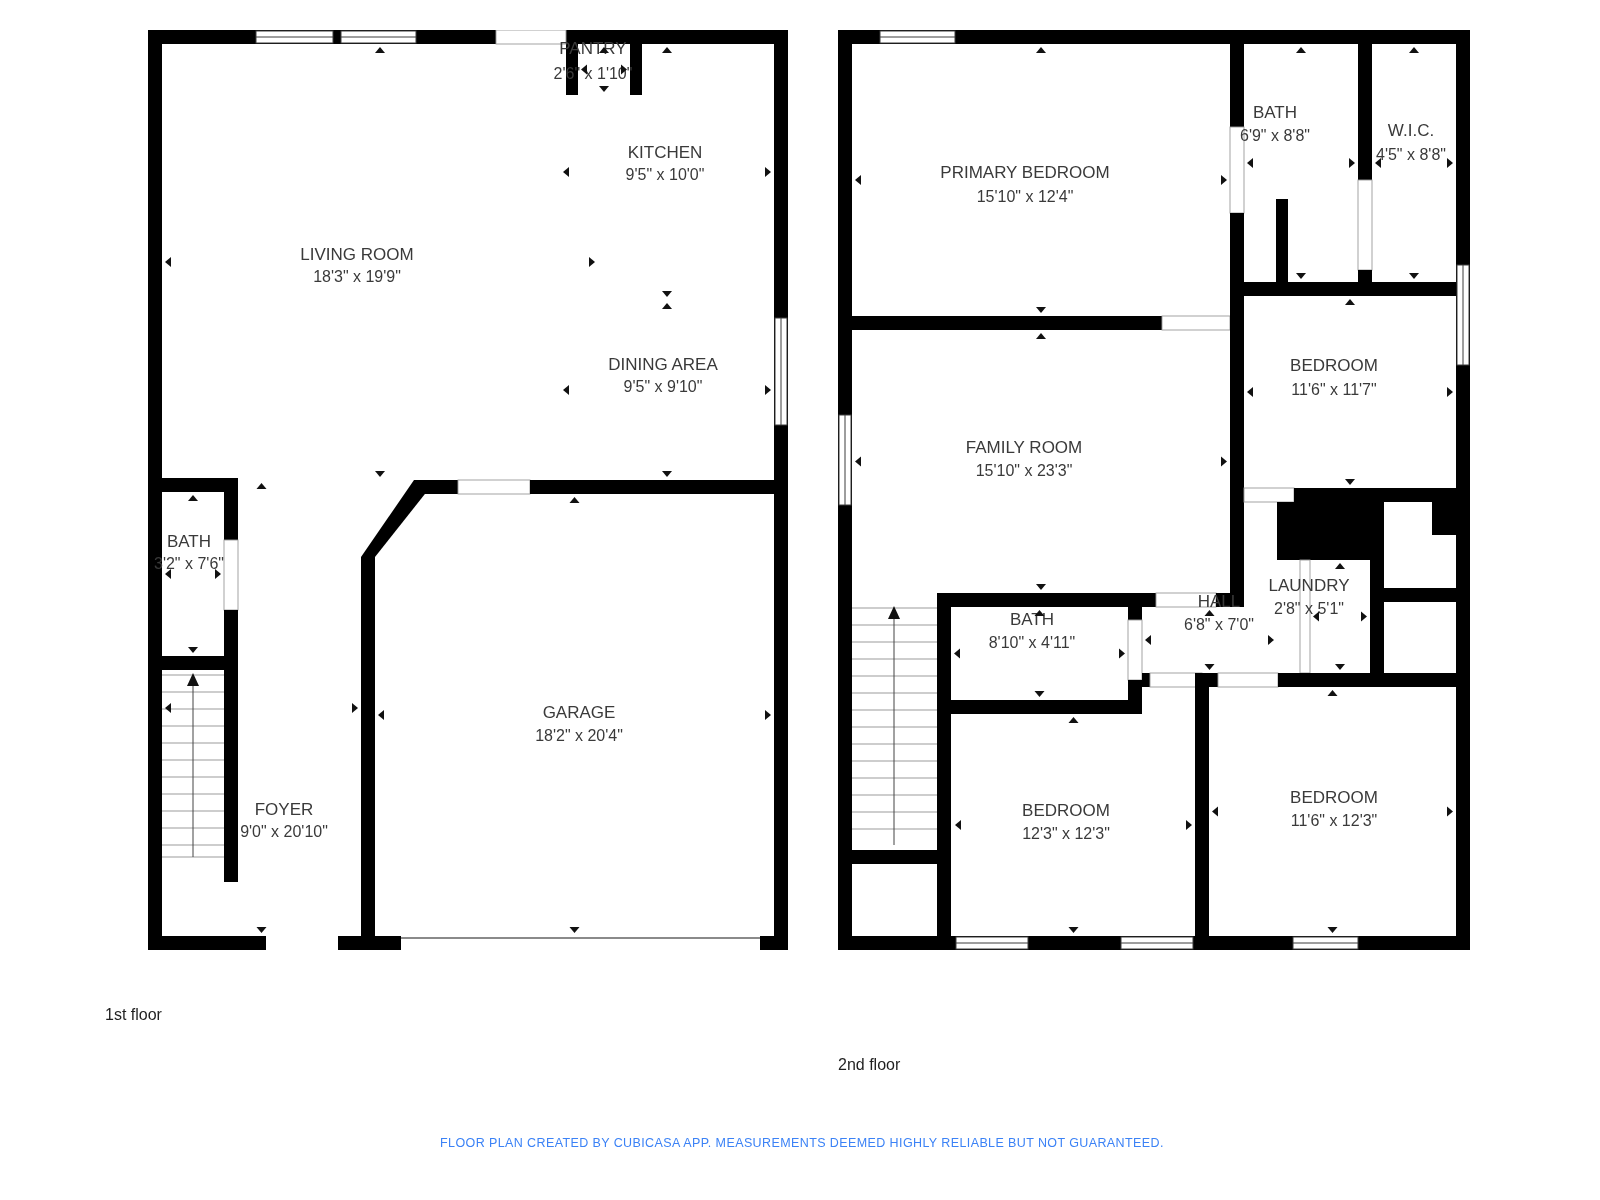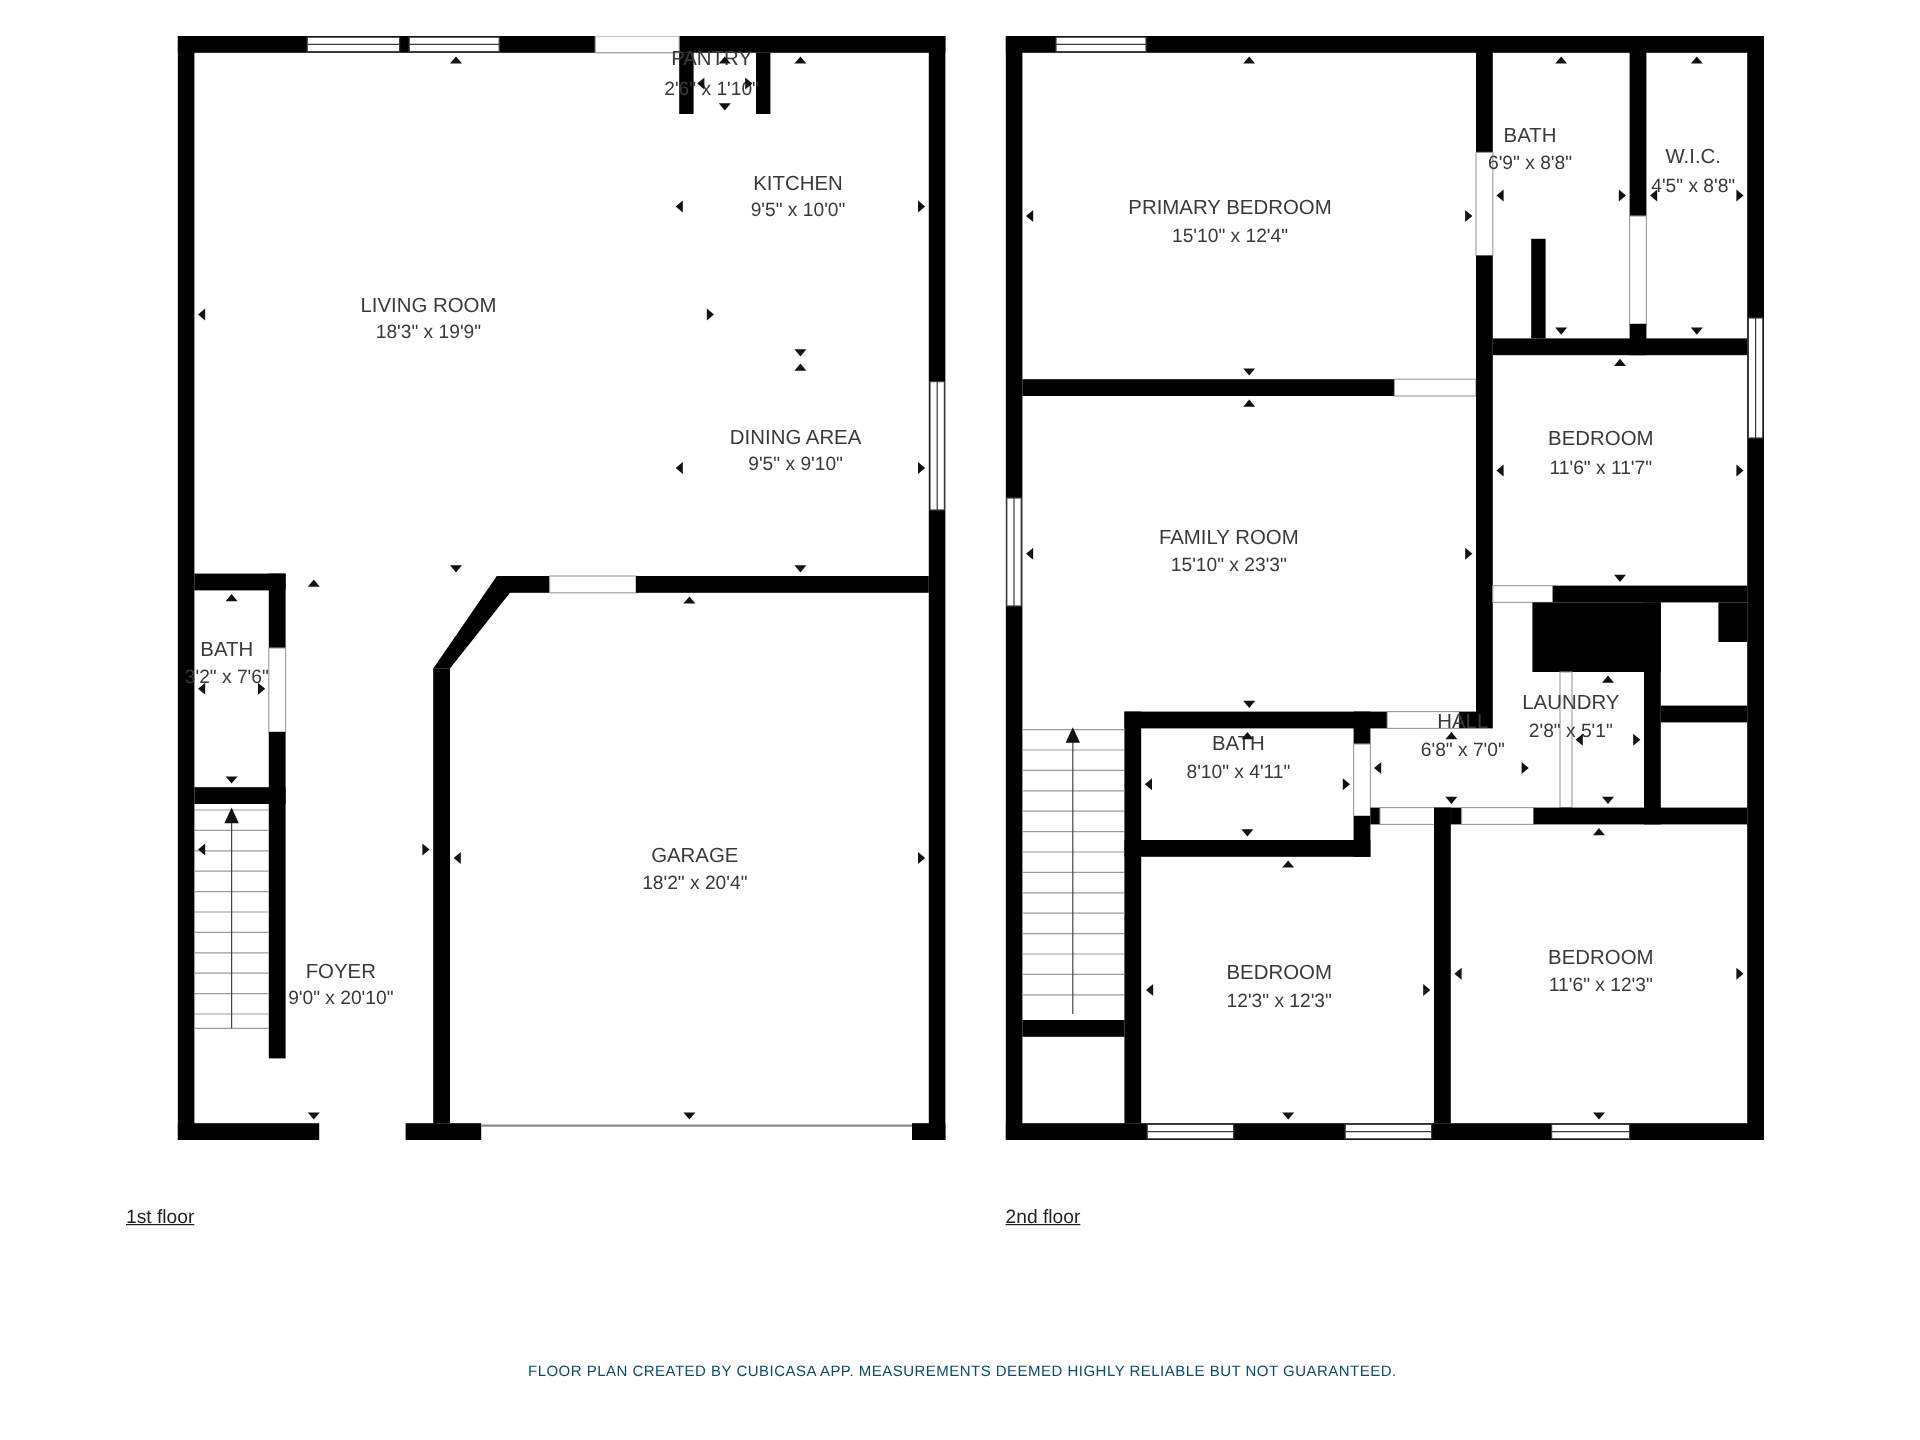--- a/index.html
+++ b/index.html
@@ -12,25 +12,25 @@
   .rname{font-size:17px;fill:#3a3a3a;text-anchor:middle;}
   .rdims{font-size:16px;fill:#3a3a3a;text-anchor:middle;}
   .wall{fill:#000000;stroke:none;}
   .win{fill:#ffffff;stroke:#3c3c3c;stroke-width:1;}
   .winline{stroke:#3c3c3c;stroke-width:1;}
   .cased{fill:#ffffff;stroke:#9a9a9a;stroke-width:0.9;}
   .tread{stroke:#9b9b9b;stroke-width:1;}
   .rail{stroke:#444444;stroke-width:1;}
   .marker{fill:#111111;}
   .floor-label{
-    position:absolute;font-size:16px;color:#1f1f1f;white-space:nowrap;text-decoration:underline;
+    position:absolute;font-size:16px;color:#1f1f1f;white-space:nowrap;
   }
   .footer{
     position:absolute;left:440px;top:1136px;width:690px;text-align:center;
-    font-size:12.5px;letter-spacing:0.4px;color:#0c4a6e;white-space:nowrap;
+    font-size:12.5px;letter-spacing:0.4px;color:#3b82f6;white-space:nowrap;
   }
   .garage-door{stroke:#8a8a8a;stroke-width:2;}
 </style>
 </head>
 <body>
 
 <div class="plan" style="left:100px;top:30px;margin-left:48px;">
   <svg width="640" height="920" viewBox="0 0 640 920">
     <g>
 
@@ -280,15 +280,15 @@
         <polygon points="348,790 348,800 354,795" class="marker"></polygon>
         <polygon points="489.5,666 499.5,666 494.5,660" class="marker"></polygon>
         <polygon points="489.5,897 499.5,897 494.5,903" class="marker"></polygon>
         <polygon points="380,776.5 380,786.5 374,781.5" class="marker"></polygon>
         <polygon points="609,776.5 609,786.5 615,781.5" class="marker"></polygon>
       </g>
   </svg>
 </div>
 
 <div class="floor-label" style="left:105px;top:1006px;">1st floor</div>
-<div class="floor-label" style="left:838px;top:1006px;text-align:right;">2nd floor</div>
+<div class="floor-label" style="left:838px;top:1056px;text-align:right;">2nd floor</div>
 
 <div class="footer">FLOOR PLAN CREATED BY CUBICASA APP. MEASUREMENTS DEEMED HIGHLY RELIABLE BUT NOT GUARANTEED.</div>
 
 </body></html>

